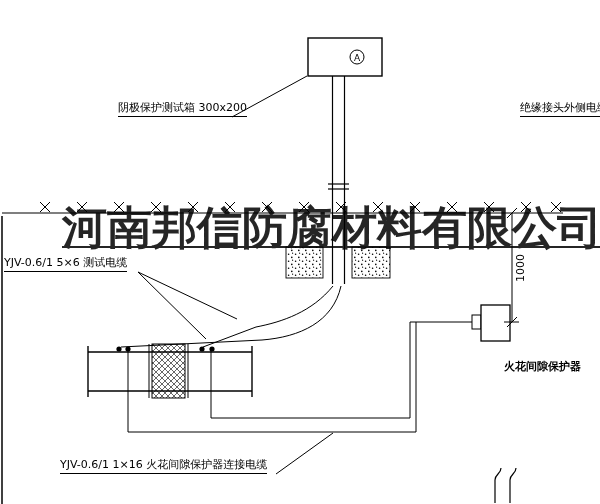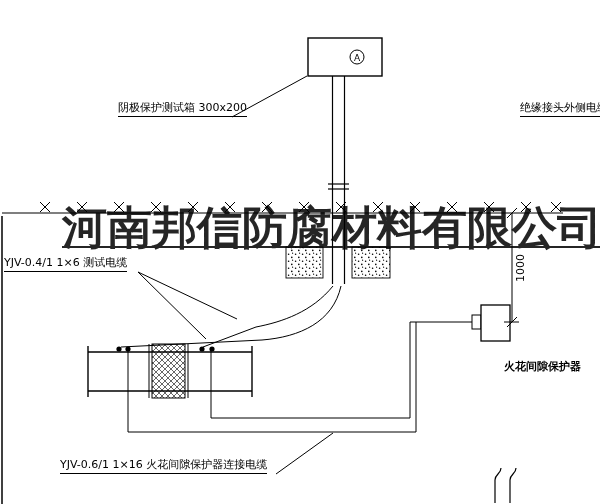--- a/index.html
+++ b/index.html
@@ -142,21 +142,21 @@
     <g stroke="#000" stroke-width="1.2" fill="none">
       <path d="M495,503 L495,480 C495,474 501,474 501,468"></path>
       <path d="M510,503 L510,480 C510,474 516,474 516,468"></path>
     </g>
   </svg>
 
   <div class="label underlined" style="left:118px; top:101px;">阴极保护测试箱 300x200</div>
 
   <div class="label underlined" style="left:520px; top:101px;">绝缘接头外侧电缆</div>
 
-  <div class="label underlined" style="left:4px; top:256px;">YJV-0.4/1 1×6 测试电缆</div>
+  <div class="label underlined" style="left:4px; top:256px;">YJV-0.6/1 5×6 测试电缆</div>
 
   <div class="label" style="left:504px; top:360px;font-weight:bold;">火花间隙保护器</div>
 
   <div class="label underlined" style="left:60px; top:458px;">YJV-0.6/1 1×16 火花间隙保护器连接电缆</div>
 
   <div class="watermark">河南邦信防腐材料有限公司</div>
 
 </div>
 
 </body></html>

